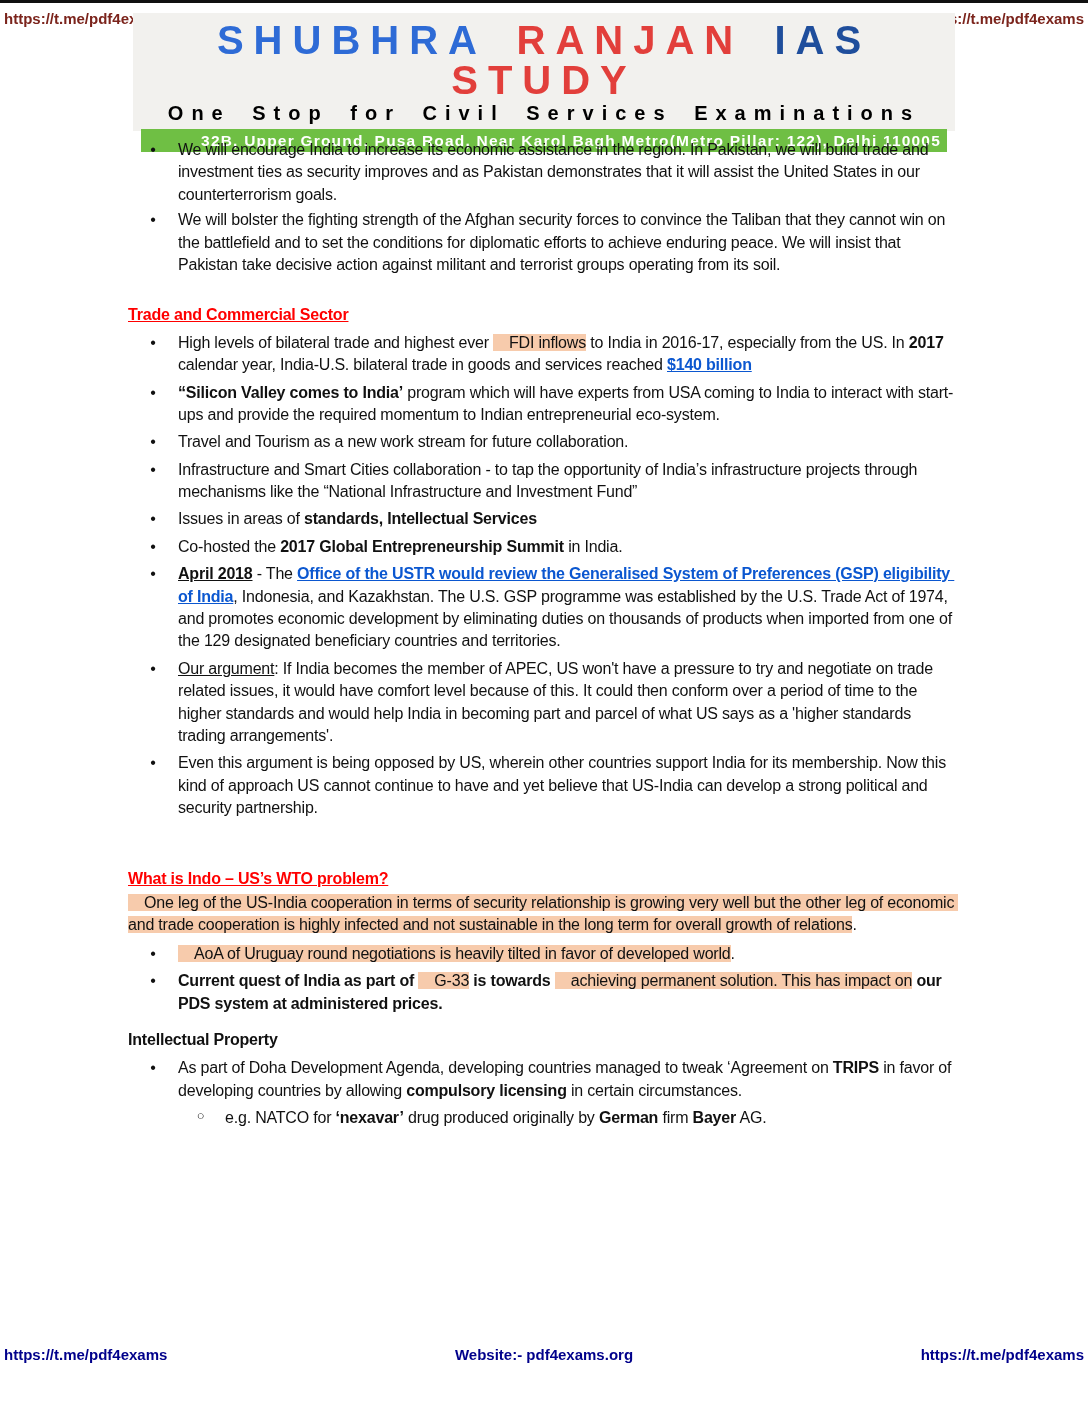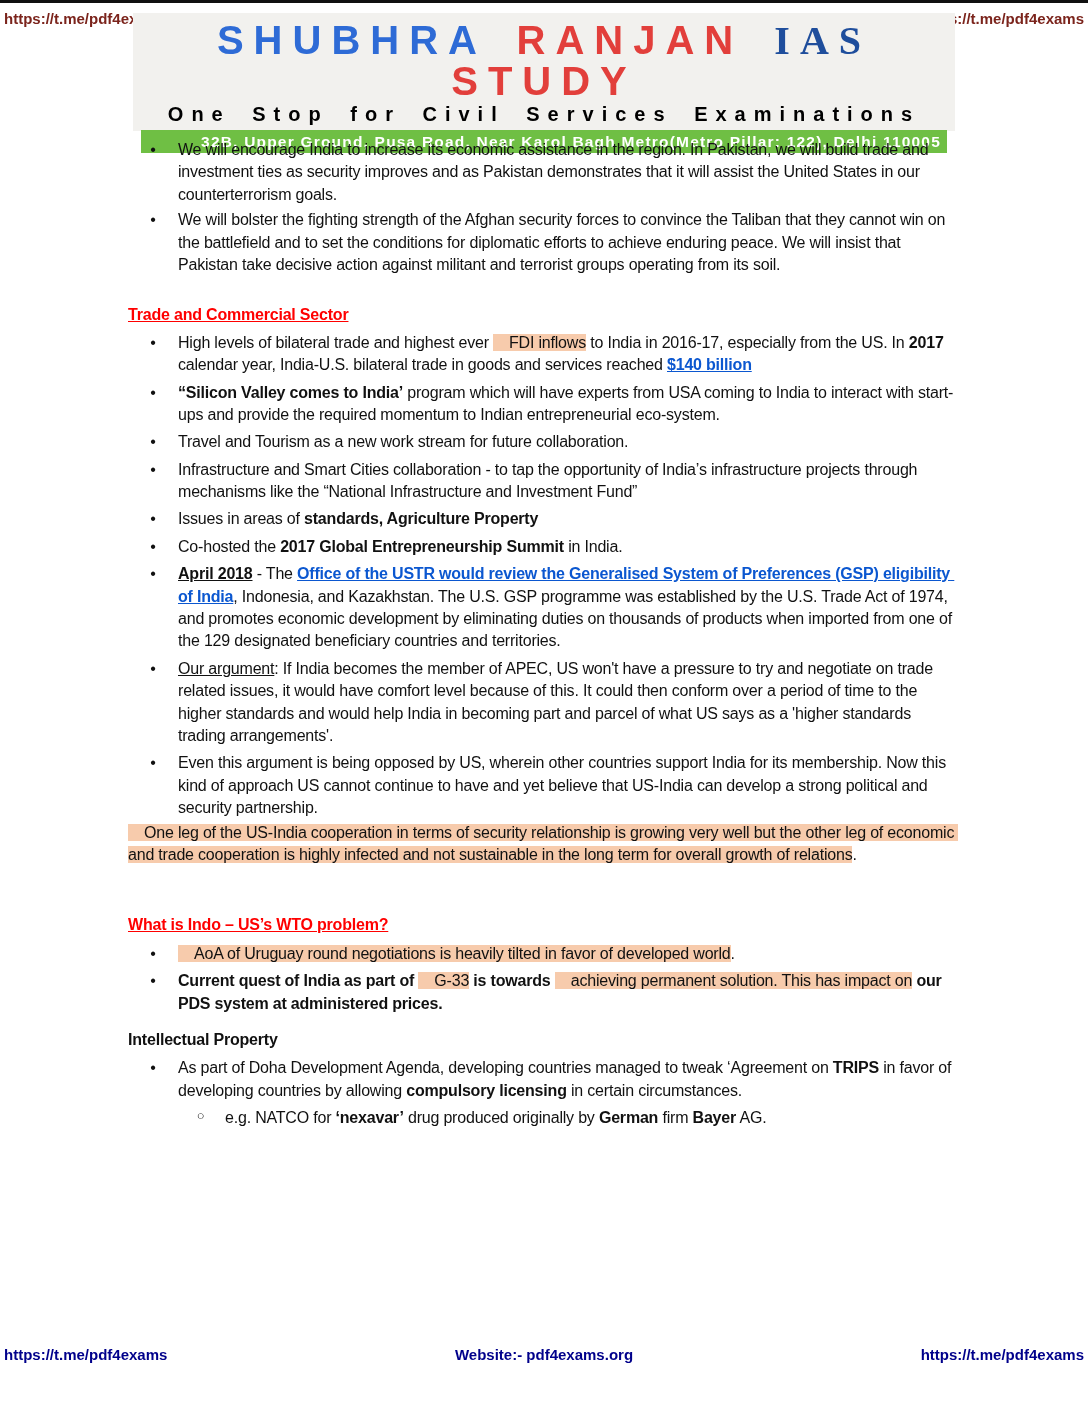--- a/index.html
+++ b/index.html
@@ -121,21 +121,21 @@
   
   .seg{white-space:pre-wrap;}
   .seg.b{font-weight:bold;}
   .seg.u{text-decoration:underline;}
   .seg.red{color:var(--heading-red);}
   .seg.hl{background:var(--highlight);padding-left:16px;}
   .seg.link{color:var(--link-blue);font-weight:bold;text-decoration:underline;cursor:pointer;}
   .seg.dark{color:#1A1A1A;}
   .seg.brown{color:var(--phone-brown);}
   .seg.blue{color:var(--brand-blue);}
-  .seg.navy{color:var(--brand-navy);font-family:Liberation Serif, serif;}
+  .seg.navy{color:var(--brand-navy);}
   .seg.brandred{color:var(--brand-red);}
 </style>
 </head>
 <body>
 
 <div class="page">
 
   <div class="watermark wm-top wm-left wm-maroon">https://t.me/pdf4exams</div>
   <div class="watermark wm-top wm-center wm-navy">Website:- pdf4exams.org</div>
   <div class="watermark wm-top wm-right wm-maroon">https://t.me/pdf4exams</div>
@@ -169,43 +169,43 @@
       <div class="block bullet">
         <span class="marker">•</span>
         <div class="text"><span class="seg">Travel and Tourism as a new work stream for future collaboration.</span></div>
       </div>
       <div class="block bullet">
         <span class="marker">•</span>
         <div class="text"><span class="seg">Infrastructure and Smart Cities collaboration - to tap the opportunity of India’s infrastructure projects through mechanisms like the “National Infrastructure and Investment Fund”</span></div>
       </div>
       <div class="block bullet">
         <span class="marker">•</span>
-        <div class="text"><span class="seg">Issues in areas of </span><span class="seg b">standards, Agriculture Property</span></div>
+        <div class="text"><span class="seg">Issues in areas of </span><span class="seg b">standards, Intellectual Services</span></div>
       </div>
       <div class="block bullet">
         <span class="marker">•</span>
         <div class="text"><span class="seg">Co-hosted the </span><span class="seg b">2017 Global Entrepreneurship Summit</span><span class="seg"> in India.</span></div>
       </div>
       <div class="block bullet">
         <span class="marker">•</span>
         <div class="text"><span class="seg b u">April 2018</span><span class="seg"> - The </span><span class="seg link">Office of the USTR would review the Generalised System of Preferences (GSP) eligibility of India</span><span class="seg">, Indonesia, and Kazakhstan. The U.S. GSP programme was established by the U.S. Trade Act of 1974, and promotes economic development by eliminating duties on thousands of products when imported from one of the 129 designated beneficiary countries and territories.</span></div>
       </div>
       <div class="block bullet">
         <span class="marker">•</span>
         <div class="text"><span class="seg u">Our argument</span><span class="seg">: If India becomes the member of APEC, US won't have a pressure to try and negotiate on trade related issues, it would have comfort level because of this. It could then conform over a period of time to the higher standards and would help India in becoming part and parcel of what US says as a 'higher standards trading arrangements'.</span></div>
       </div>
       <div class="block bullet">
         <span class="marker">•</span>
         <div class="text"><span class="seg">Even this argument is being opposed by US, wherein other countries support India for its membership. Now this kind of approach US cannot continue to have and yet believe that US-India can develop a strong political and security partnership.</span></div>
+      </div>
+      <div class="block para" style="margin-top: 48px;">
+        <div class="text"><span class="seg b u red">What is Indo – US’s WTO problem?</span></div>
       </div>
       <div class="block para" style="margin-top: 2px;">
         <div class="text"><span class="seg hl">One leg of the US-India cooperation in terms of security relationship is growing very well but the other leg of economic and trade cooperation is highly infected and not sustainable in the long term for overall growth of relations</span><span class="seg">.</span></div>
-      </div>
-      <div class="block para" style="margin-top: 48px;">
-        <div class="text"><span class="seg b u red">What is Indo – US’s WTO problem?</span></div>
       </div>
       <div class="block bullet" style="margin-top: 6px;">
         <span class="marker">•</span>
         <div class="text"><span class="seg hl">AoA of Uruguay round negotiations is heavily tilted in favor of developed world</span><span class="seg">.</span></div>
       </div>
       <div class="block bullet">
         <span class="marker">•</span>
         <div class="text"><span class="seg b">Current quest of India as part of </span><span class="seg hl">G-33</span><span class="seg b"> is towards </span><span class="seg hl">achieving permanent solution. This has impact on</span><span class="seg"> </span><span class="seg b">our PDS system at administered prices.</span></div>
       </div>
       <div class="block para" style="margin-top: 14px;">

